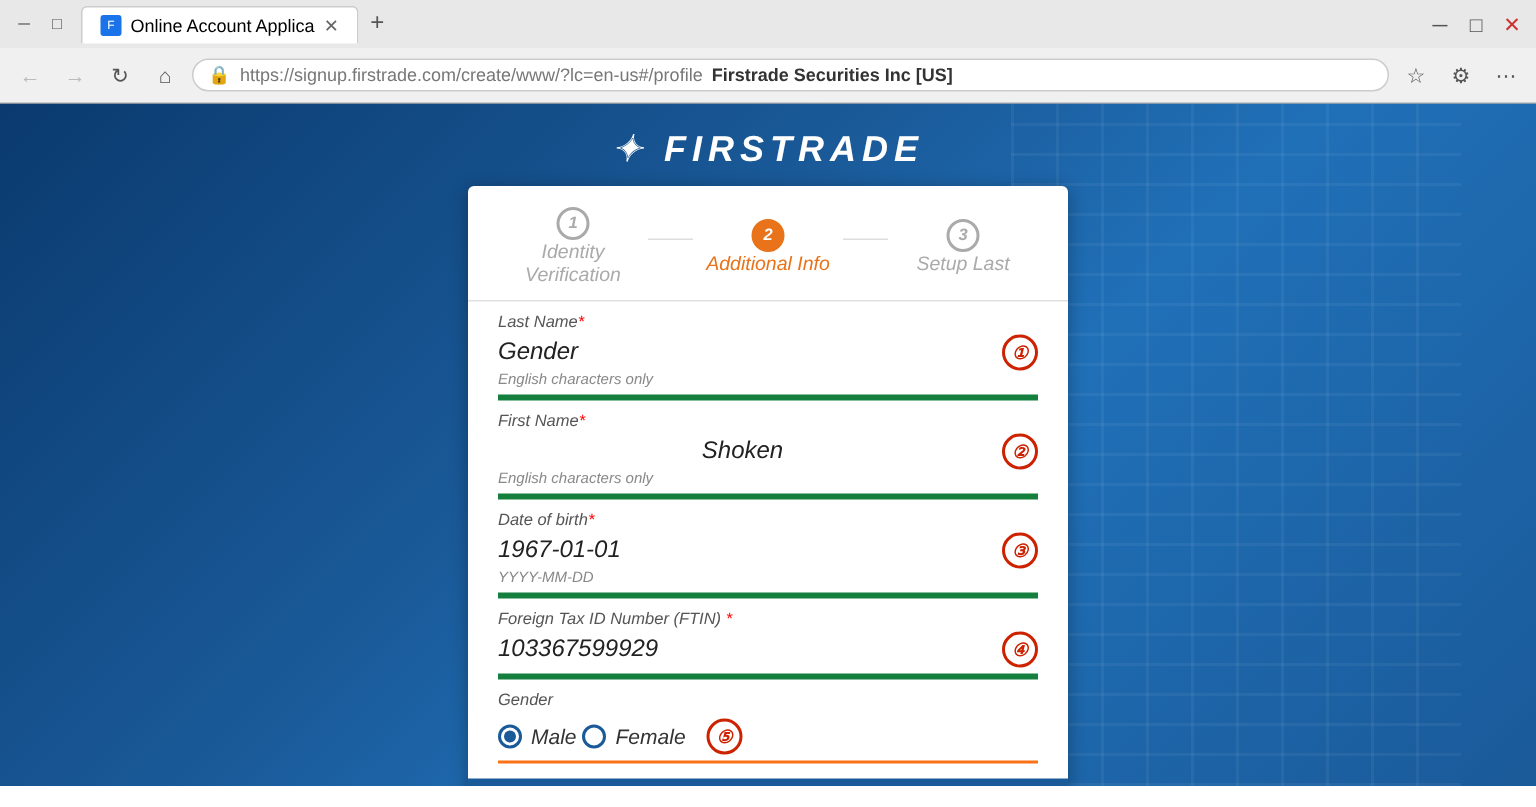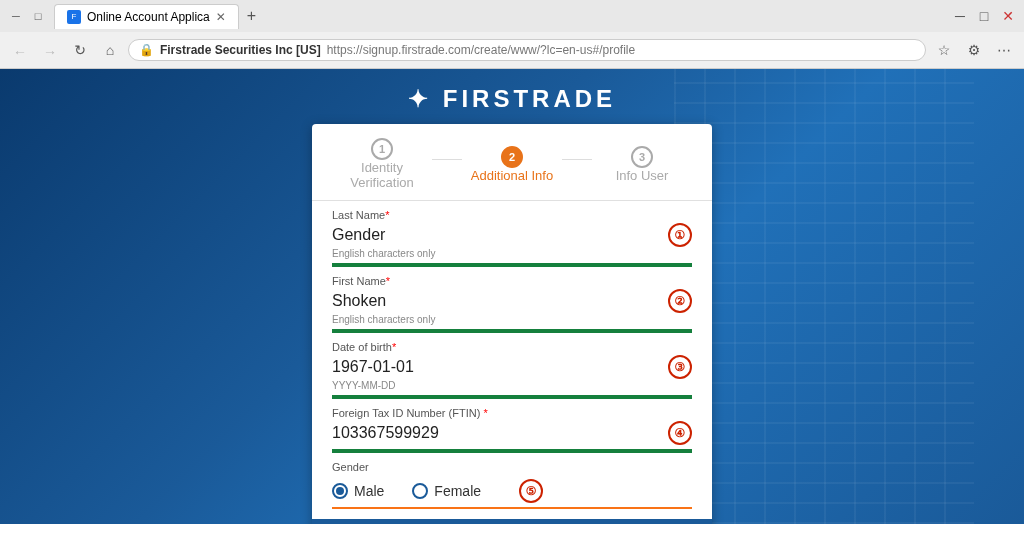--- a/index.html
+++ b/index.html
@@ -125,20 +125,21 @@
       margin-left: 8px;
     }
 
     
     .page-content {
       width: 1024px;
       height: 455px;
       position: relative;
       overflow: hidden;
       background: #737373;
+      font-style: italic;
     }
 
     
     .bg-building {
       position: absolute;
       inset: 0;
       background: linear-gradient(135deg, #0a3a6e 0%, #1a5a99 40%, #2070b8 60%, #1a5a99 100%);
     }
     .bg-building::before {
       content: '';
@@ -301,21 +302,21 @@
       border-bottom: 2px solid #f97316;
     }
     .gender-label {
       font-size: 11px;
       color: #555;
       margin-bottom: 6px;
     }
     .gender-options {
       display: flex;
       align-items: center;
-      gap: 28px;
+      gap: 4px;
     }
     .radio-option {
       display: flex;
       align-items: center;
       gap: 6px;
       cursor: pointer;
     }
     .radio-circle {
       width: 16px;
       height: 16px;
@@ -379,22 +380,22 @@
     </div>
   </div>
 
   <div class="address-bar-row">
     <div class="nav-btn disabled">←</div>
     <div class="nav-btn disabled">→</div>
     <div class="nav-btn">↻</div>
     <div class="nav-btn">⌂</div>
     <div class="address-bar">
       <span class="lock-icon">🔒</span>
+      <span style="font-size:12px; color:#777;">https://signup.firstrade.com/create/www/?lc=en-us#/profile</span>
       <span style="font-weight:bold; font-size:12px; color:#333;">Firstrade Securities Inc [US]</span>
-      <span style="font-size:12px; color:#777;">https://signup.firstrade.com/create/www/?lc=en-us#/profile</span>
     </div>
     <div class="bookmark-btn">☆</div>
     <div class="ext-btn">⚙</div>
     <div class="ext-btn">⋯</div>
   </div>
 </div>
 
 <div class="page-content">
   <div class="bg-building"></div>
 
@@ -426,21 +427,21 @@
         </div>
         <div class="step-label active">Additional Info</div>
       </div>
 
       <div class="step-divider"></div>
 
       <div class="step">
         <div class="step-top">
           <div class="step-circle inactive">3</div>
         </div>
-        <div class="step-label">Info User</div>
+        <div class="step-label">Setup Last</div>
       </div>
     </div>
 
     <div class="form-body">
 
       <div class="form-group">
         <div class="form-label">
           <span>Last Name</span><span class="required">*</span>
         </div>
         <div class="form-value">
@@ -448,21 +449,21 @@
           <span class="step-number-badge">①</span>
         </div>
         <div class="form-hint">English characters only</div>
       </div>
 
       <div class="form-group">
         <div class="form-label">
           <span>First Name</span><span class="required">*</span>
         </div>
         <div class="form-value">
-          <span style="flex:1;">Shoken</span>
+          <span style="flex:1;text-align:center;">Shoken</span>
           <span class="step-number-badge">②</span>
         </div>
         <div class="form-hint">English characters only</div>
       </div>
 
       <div class="form-group">
         <div class="form-label">
           <span>Date of birth</span><span class="required">*</span>
         </div>
         <div class="form-value">

